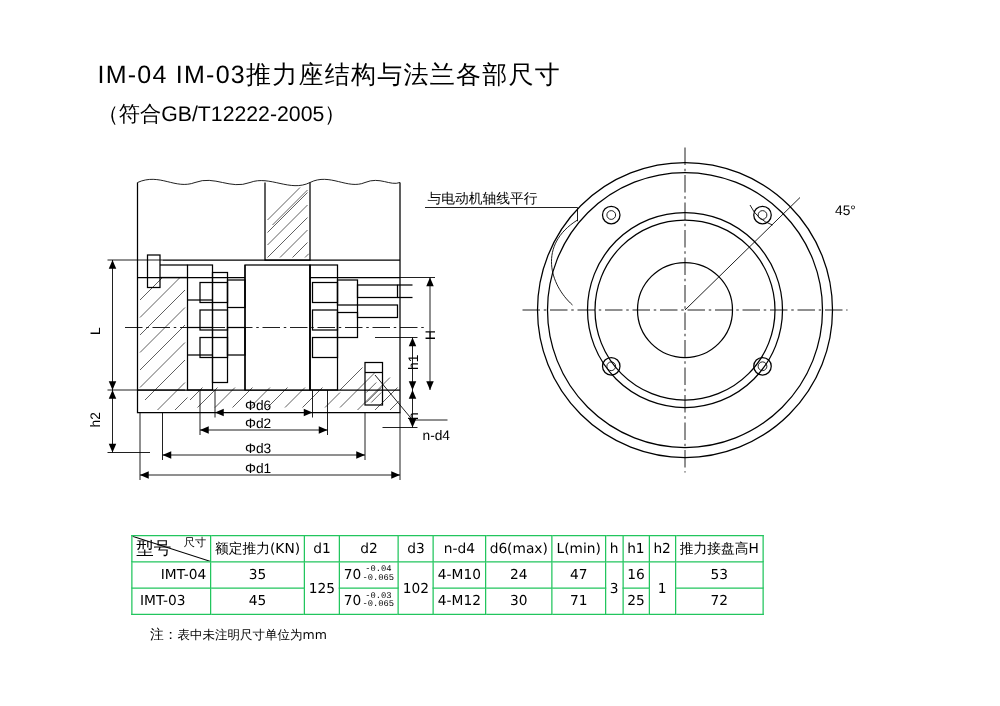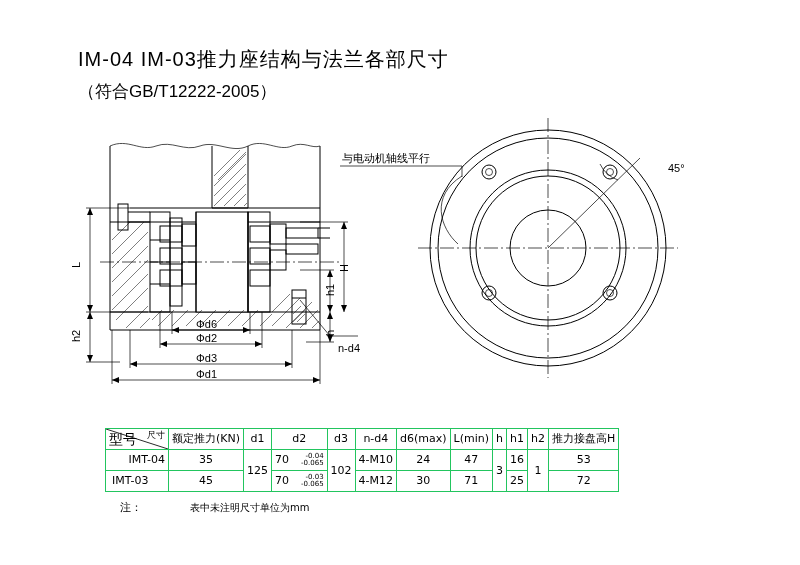--- a/index.html
+++ b/index.html
@@ -48,27 +48,27 @@
     padding:1px 3px;
     line-height:1.25;
     font-family:"DejaVu Sans","Liberation Sans",sans-serif;
   }
   .tbl th{height:18px;font-size:11px;}
   .tbl td{height:18px;}
   .corner{position:relative;width:56px;}
   .corner .c1{position:absolute;left:3px;bottom:1px;font-size:14px;}
   .corner .c2{position:absolute;right:3px;top:1px;font-size:9px;}
   .corner svg.slash{position:absolute;left:0;top:0;width:100%;height:100%;}
-  .frac{display:inline-block;vertical-align:middle;font-size:7px;line-height:1.05;text-align:right;margin-left:12px;}
+  .frac{display:inline-block;vertical-align:middle;font-size:7px;line-height:1.05;text-align:center;margin-left:1px;font-family:Liberation Mono, monospace;}
   .note{
     position:absolute;left:120px;top:500px;
     font-size:11px;
     font-family:"DejaVu Sans","Liberation Sans",sans-serif;
   }
-  .note .small{font-size:10px;margin-left:48px;}
+  .note .small{font-size:10px;}
 </style>
 </head>
 <body>
 
 <div class="title">IM-04  IM-03推力座结构与法兰各部尺寸</div>
 <div class="subtitle">（符合GB/T12222-2005）</div>
 
 <svg viewBox="0 0 800 565">
 
   <g>

